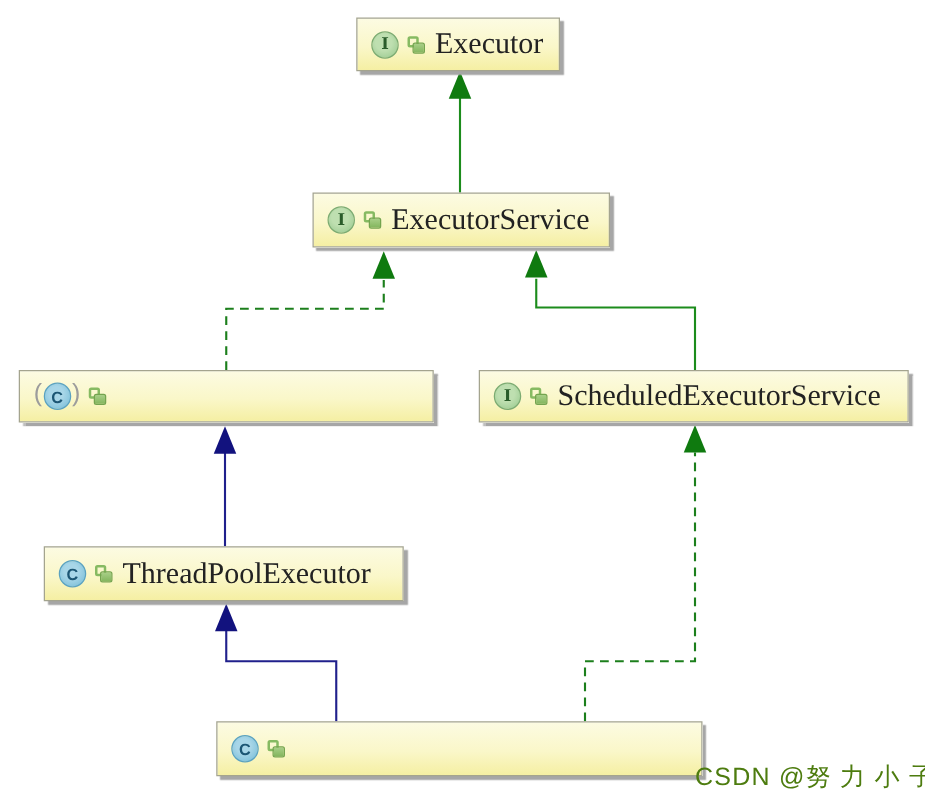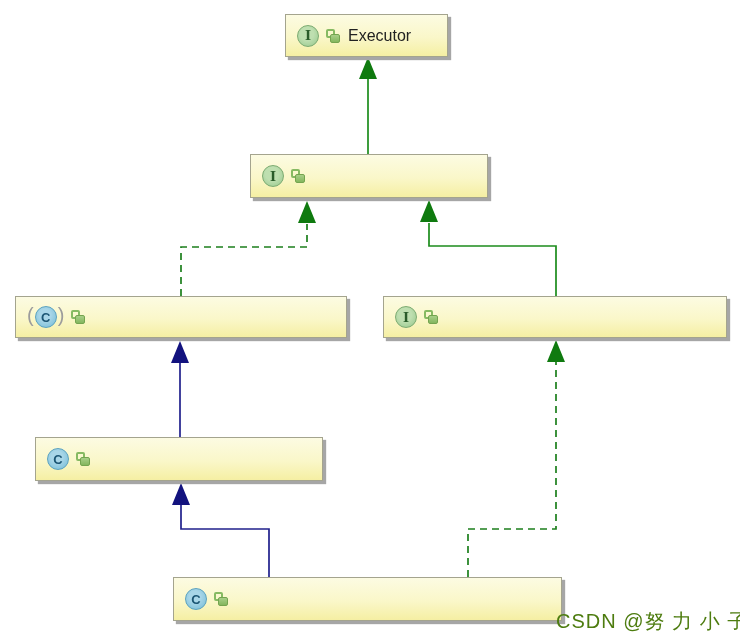--- a/index.html
+++ b/index.html
@@ -24,24 +24,25 @@
     z-index: 2;
     box-sizing: border-box;
     display: flex;
     align-items: center;
     padding: 0 10px 0 11px;
     background: linear-gradient(180deg, #fcfbe2 0%, #faf7c9 55%, #f5efa3 100%);
     border: 1px solid #a4a48e;
     box-shadow: 3px 3px 1px #a6a6a6;
   }
   .node .label {
-    font-size: 16px;
+    font-size: 24px;
     color: #222222;
     white-space: nowrap;
     margin-left: 8px;
+    font-family: Liberation Serif, serif;
   }
   
   #node-executor                     { left: 285px; top: 14px;  width: 163px; height: 43px; }
   #node-executorservice              { left: 250px; top: 154px; width: 238px; height: 44px; }
   #node-abstractexecutorservice      { left: 15px;  top: 296px; width: 332px; height: 42px; }
   #node-scheduledexecutorservice     { left: 383px; top: 296px; width: 344px; height: 42px; }
   #node-threadpoolexecutor           { left: 35px;  top: 437px; width: 288px; height: 44px; }
   #node-scheduledthreadpoolexecutor  { left: 173px; top: 577px; width: 389px; height: 44px; }
 
   
@@ -152,46 +153,49 @@
       </span>
     <span class="label">Executor</span>
   </div>
 
   <div class="node" id="node-executorservice">
     <span class="circle-icon iface">I</span>
     <span class="lock">
         <span class="shackle"></span>
         <span class="body"></span>
       </span>
+    <span class="label">ExecutorService</span>
   </div>
 
   <div class="node" id="node-abstractexecutorservice">
     <span class="paren open">(</span>
     <span class="circle-icon clazz">C</span>
     <span class="paren close">)</span>
     <span class="lock">
         <span class="shackle"></span>
         <span class="body"></span>
       </span>
   </div>
 
   <div class="node" id="node-scheduledexecutorservice">
     <span class="circle-icon iface">I</span>
     <span class="lock">
         <span class="shackle"></span>
         <span class="body"></span>
       </span>
+    <span class="label">ScheduledExecutorService</span>
   </div>
 
   <div class="node" id="node-threadpoolexecutor">
     <span class="circle-icon clazz">C</span>
     <span class="lock">
         <span class="shackle"></span>
         <span class="body"></span>
       </span>
+    <span class="label">ThreadPoolExecutor</span>
   </div>
 
   <div class="node" id="node-scheduledthreadpoolexecutor">
     <span class="circle-icon clazz">C</span>
     <span class="lock">
         <span class="shackle"></span>
         <span class="body"></span>
       </span>
   </div>
 

